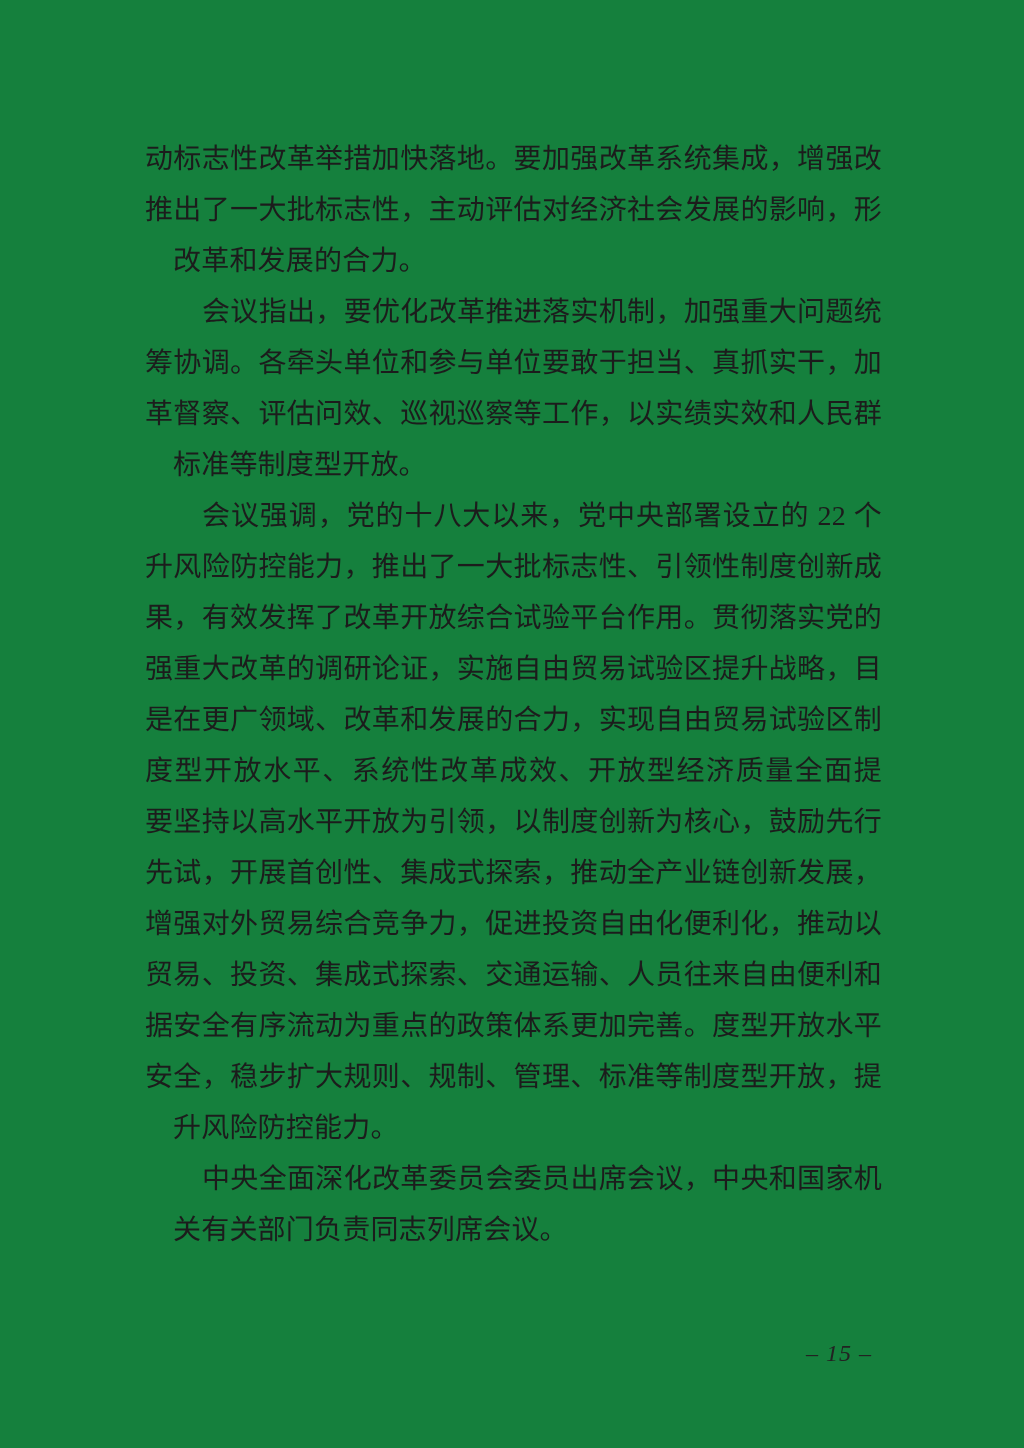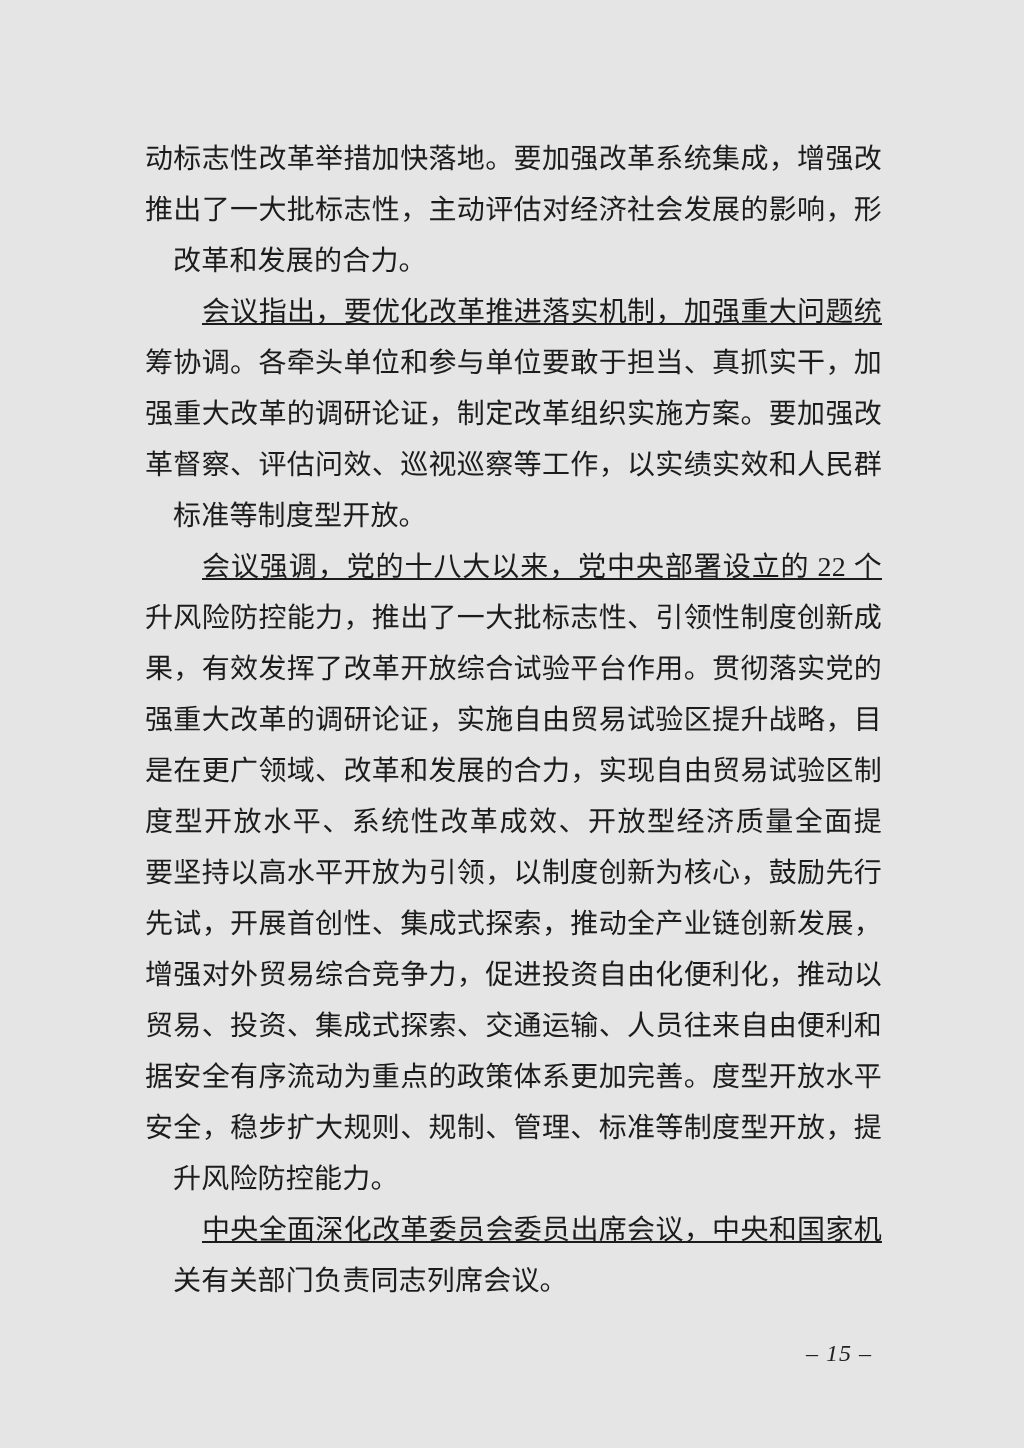--- a/index.html
+++ b/index.html
@@ -4,21 +4,21 @@
 <style>
   html, body {
     margin: 0;
     padding: 0;
     background: #ffffff;
   }
   .page {
     position: relative;
     width: 1024px;
     height: 1448px;
-    background: #e5e5e5;
+    background: #15803d;
     overflow: hidden;
     font-family: "Liberation Serif", "DejaVu Serif", serif;
     color: #1c1c1c;
   }
   .doc-body {
     position: absolute;
     top: 133px;
     left: 145px;
     width: 737px;
   }
@@ -35,21 +35,20 @@
     
     text-align-last: justify;
     overflow: hidden;
   }
   .line.last {
     text-align-last: left;
     margin-left: 28px;
   }
   .para.indent .line.first {
     padding-left: 57px;
-    text-decoration: underline;
   }
   .footer {
     position: absolute;
     top: 1338px;
     right: 152px;
     font-size: 24px;
     line-height: 30px;
     color: #222222;
     letter-spacing: 1px;
     font-style: italic;
@@ -62,21 +61,20 @@
   <div class="doc-body">
 
   <div class="para">
         <div class="line first">动标志性改革举措加快落地。要加强改革系统集成，增强改</div>
         <div class="line">推出了一大批标志性，主动评估对经济社会发展的影响，形成</div>
         <div class="line last">改革和发展的合力。</div>
       </div>
       <div class="para indent">
         <div class="line first">会议指出，要优化改革推进落实机制，加强重大问题统</div>
         <div class="line">筹协调。各牵头单位和参与单位要敢于担当、真抓实干，加</div>
-        <div class="line">强重大改革的调研论证，制定改革组织实施方案。要加强改</div>
         <div class="line">革督察、评估问效、巡视巡察等工作，以实绩实效和人民群</div>
         <div class="line last">标准等制度型开放。</div>
       </div>
       <div class="para indent">
         <div class="line first">会议强调，党的十八大以来，党中央部署设立的 22 个</div>
         <div class="line">升风险防控能力，推出了一大批标志性、引领性制度创新成</div>
         <div class="line">果，有效发挥了改革开放综合试验平台作用。贯彻落实党的</div>
         <div class="line">强重大改革的调研论证，实施自由贸易试验区提升战略，目的</div>
         <div class="line">是在更广领域、改革和发展的合力，实现自由贸易试验区制</div>
         <div class="line">度型开放水平、系统性改革成效、开放型经济质量全面提升。</div>

